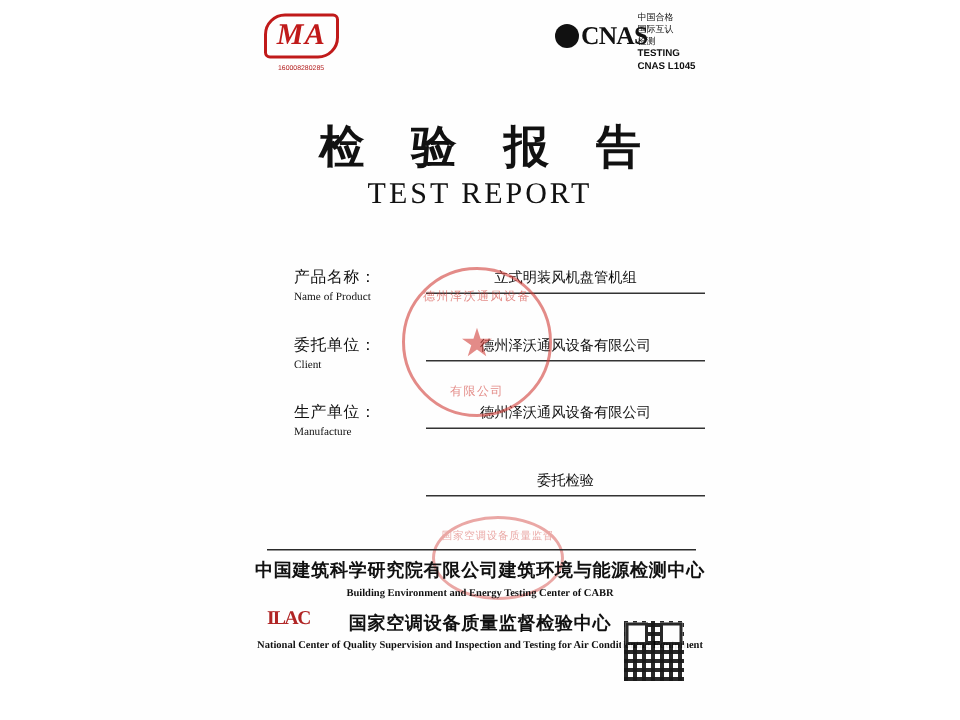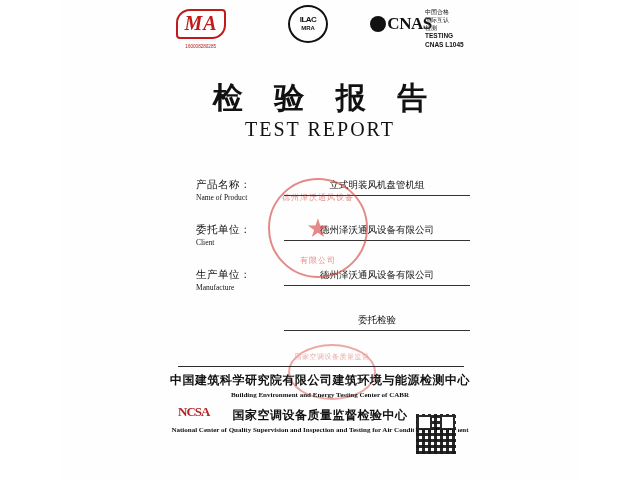--- a/index.html
+++ b/index.html
@@ -395,29 +395,20 @@
   <div class="cert-row">
 
     <div class="cert-block">
       <div class="cert-mark">
         <span class="ma-mark">MA</span>
       </div>
       <div class="cert-caption">160008280285</div>
     </div>
 
 
-    <div class="cert-block">
-      <div class="cert-mark">
-        <span class="ilac-mark">
-          <span class="lg">ILAC</span>
-          <span class="sm">MRA</span>
-        </span>
-      </div>
-      <div class="cert-caption dark"></div>
-    </div>
 
     <div class="cert-block" style="width:96px;flex-direction:row;align-items:flex-start;">
       <div class="cert-mark" style="width:44px;">
         <span class="cnas-mark">
             <span class="dot"></span>
             <span>CNAS</span>
           </span>
       </div>
       <div class="cnas-text">
         <div>中国合格</div>
@@ -481,21 +472,21 @@
 
   <div class="footer-rule"></div>
   <div class="footer">
     <div class="f-cn1">中国建筑科学研究院有限公司建筑环境与能源检测中心</div>
     <div class="f-en1">Building Environment and Energy Testing Center of CABR</div>
     <div class="f-cn2">国家空调设备质量监督检验中心</div>
     <div class="f-en2">National Center of Quality Supervision and Inspection and Testing for Air Conditioning Equipment</div>
   </div>
 
   <div class="ncsa-logo">
-    <span>NCSA</span>
+    <span>ILAC</span>
   </div>
 
   <div class="qr"></div>
 
   <div class="margin-left"></div>
   <div class="margin-right"></div>
 
 </div>
 
 </body></html>

